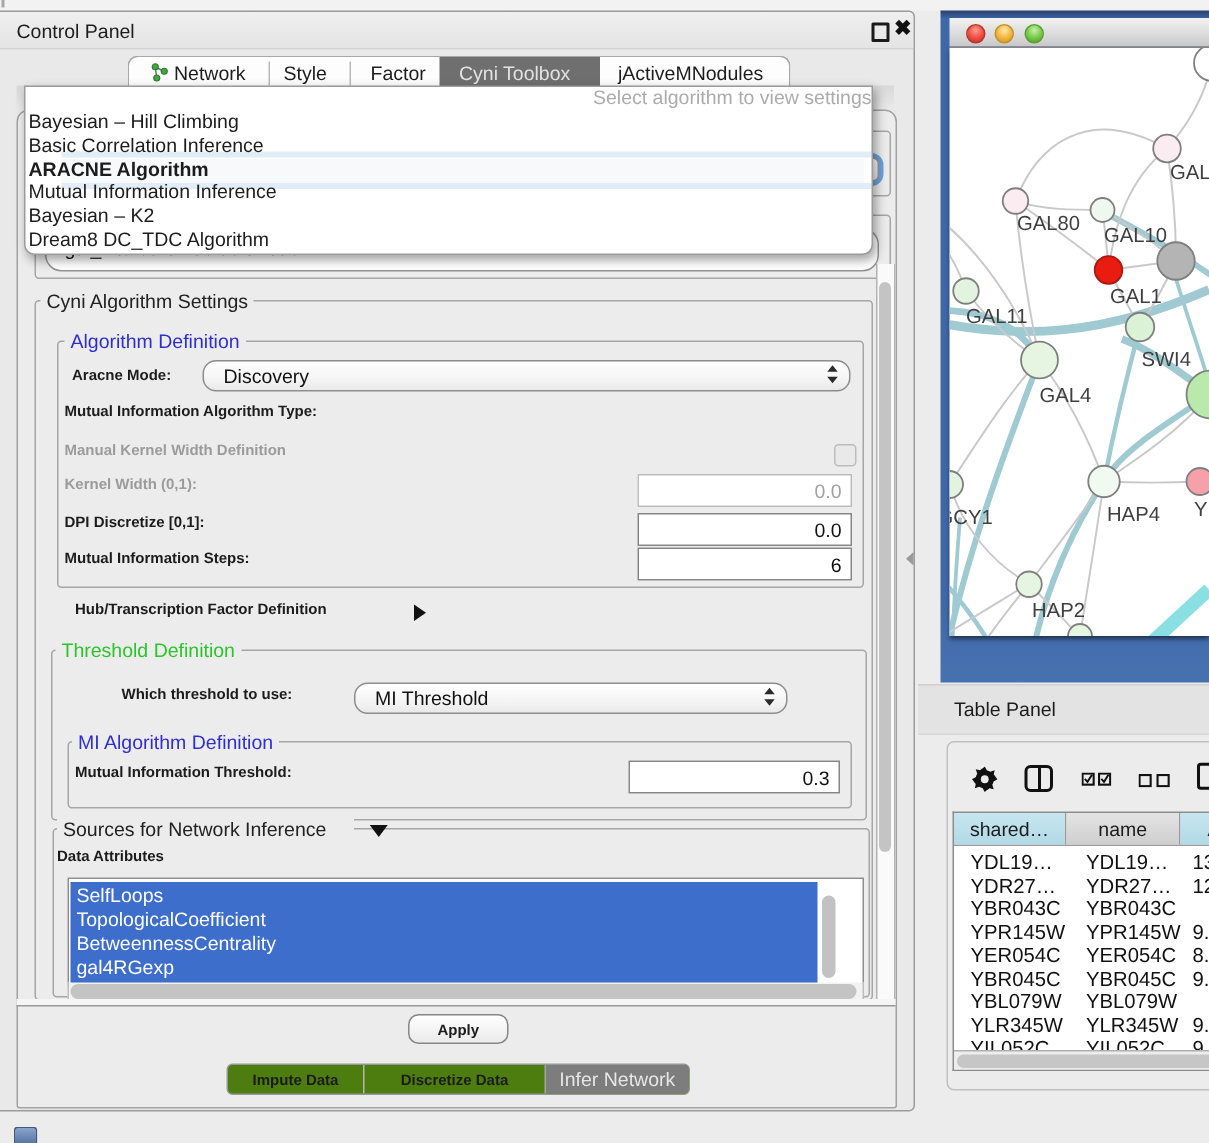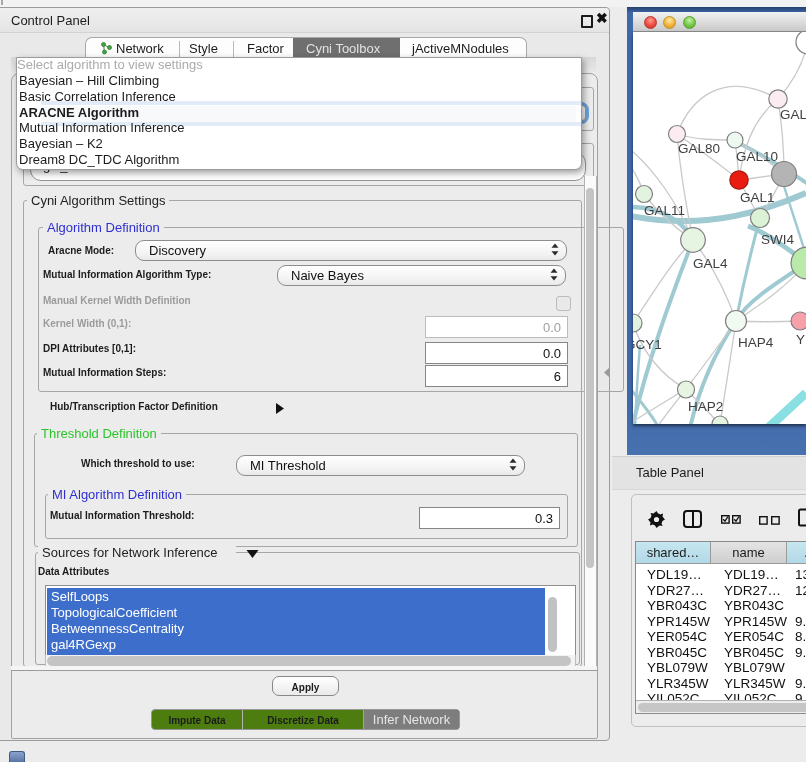--- a/index.html
+++ b/index.html
@@ -43,51 +43,44 @@
 
   <div class="grp" style="left:26px;top:135px;width:569px;height:41px;"></div>
   <div class="abs" style="left:33px;top:144px;width:554px;height:27px;border:1px solid #949494;border-radius:11px;background:#fff;overflow:hidden;">
     <span class="abs f13" style="left:12px;top:5px;">gal_filtered on default node</span>
   </div>
 
   <div class="grp" style="left:26px;top:192px;width:557px;height:465px;">
     <span class="gt" style="left:3px;background:#ececec;color:#222;">Cyni Algorithm Settings</span>
   </div>
 
-  <div class="grp" style="left:41px;top:219px;width:536px;height:163px;padding-left:48px;">
+  <div class="grp" style="left:41px;top:219px;width:536px;height:163px;">
     <span class="gt" style="left:4px;color:#2f2fd0;">Algorithm Definition</span>
   </div>
 
   <div class="abs b13" style="left:51px;top:237px;">Aracne Mode:</div>
   <div class="combo" style="left:138px;top:232px;width:430px;height:19px;">
       <span>Discovery</span>
     <svg style="position:absolute;right:7px;top:2px;" width="8" height="13">
         <path d="M4 0.5 L7.5 4.8 H0.5 Z" fill="#2b2b2b"></path>
         <path d="M4 12.5 L0.5 8.2 H7.5 Z" fill="#2b2b2b"></path>
       </svg>
   </div>
 
   <div class="abs b13" style="left:46px;top:261px;">Mutual Information Algorithm Type:</div>
-  <div class="combo" style="left:280px;top:257px;width:287px;height:19px;">
-      <span>Naive Bayes</span>
-    <svg style="position:absolute;right:7px;top:2px;" width="8" height="13">
-        <path d="M4 0.5 L7.5 4.8 H0.5 Z" fill="#2b2b2b"></path>
-        <path d="M4 12.5 L0.5 8.2 H7.5 Z" fill="#2b2b2b"></path>
-      </svg>
-  </div>
 
   <div class="abs b13" style="left:46px;top:287px;color:#9b9b9b;">Manual Kernel Width Definition</div>
   <div class="abs" style="left:559px;top:288px;width:13px;height:13px;background:#e9e9e9;border:1px solid #bcbcbc;border-radius:3px;"></div>
 
   <div class="abs b13" style="left:46px;top:310px;color:#9b9b9b;">Kernel Width (0,1):</div>
   <div class="tf" style="left:428px;top:308px;width:141px;height:20px;border-color:#bcbcbc;color:#a0a0a0;">
       <span>0.0</span>
     </div>
 
-  <div class="abs b13" style="left:46px;top:335px;">DPI Attributes [0,1]:</div>
+  <div class="abs b13" style="left:46px;top:335px;">DPI Discretize [0,1]:</div>
   <div class="tf" style="left:428px;top:334px;width:141px;height:20px;">
       <span>0.0</span>
     </div>
 
   <div class="abs b13" style="left:46px;top:359px;">Mutual Information Steps:</div>
   <div class="tf" style="left:428px;top:357px;width:141px;height:20px;">
       <span>6</span>
     </div>
 
   <div class="abs b13" style="left:53px;top:393px;">Hub/Transcription Factor Definition</div>
@@ -170,21 +163,21 @@
   <div class="abs f13" style="left:103px;top:3px;">Style</div>
   <div class="abs f13" style="left:161px;top:3px;">Factor</div>
   <div class="abs" style="left:220px;top:3px;font-size:13px;color:#e2e2e2;">Cyni Toolbox</div>
   <div class="abs f13" style="left:326px;top:3px;">jActiveMNodules</div>
 </div>
 
 <div class="abs" id="popup" style="left:16px;top:57px;width:564px;height:111px;background:#fff;border:1px solid #9b9b9b;box-shadow:2px 3px 7px rgba(0,0,0,0.38);z-index:50;border-radius:0 0 7px 7px;">
   <div class="abs" style="left:24px;top:43px;width:540px;height:4px;background:rgba(120,170,220,0.22);"></div>
   <div class="abs" style="left:24px;top:64px;width:540px;height:4px;background:rgba(120,170,220,0.22);"></div>
   <div class="abs" style="left:24px;top:48px;width:535px;height:16px;background:rgba(180,200,215,0.10);"></div>
-  <div class="abs" style="left:0;top:0;width:564px;text-align:left;font-size:13px;line-height:13px;color:#ababab;">Select algorithm to view settings</div>
+  <div class="abs" style="left:0;top:0;width:564px;text-align:right;font-size:13px;line-height:13px;color:#ababab;">Select algorithm to view settings</div>
   <div class="abs f13" style="left:2px;top:15px;line-height:15.8px;">
     Bayesian – Hill Climbing<br>
     Basic Correlation Inference<br>
     <b>ARACNE Algorithm</b><br>
     Mutual Information Inference<br>
     Bayesian – K2<br>
     Dream8 DC_TDC Algorithm
   </div>
 </div>
 

